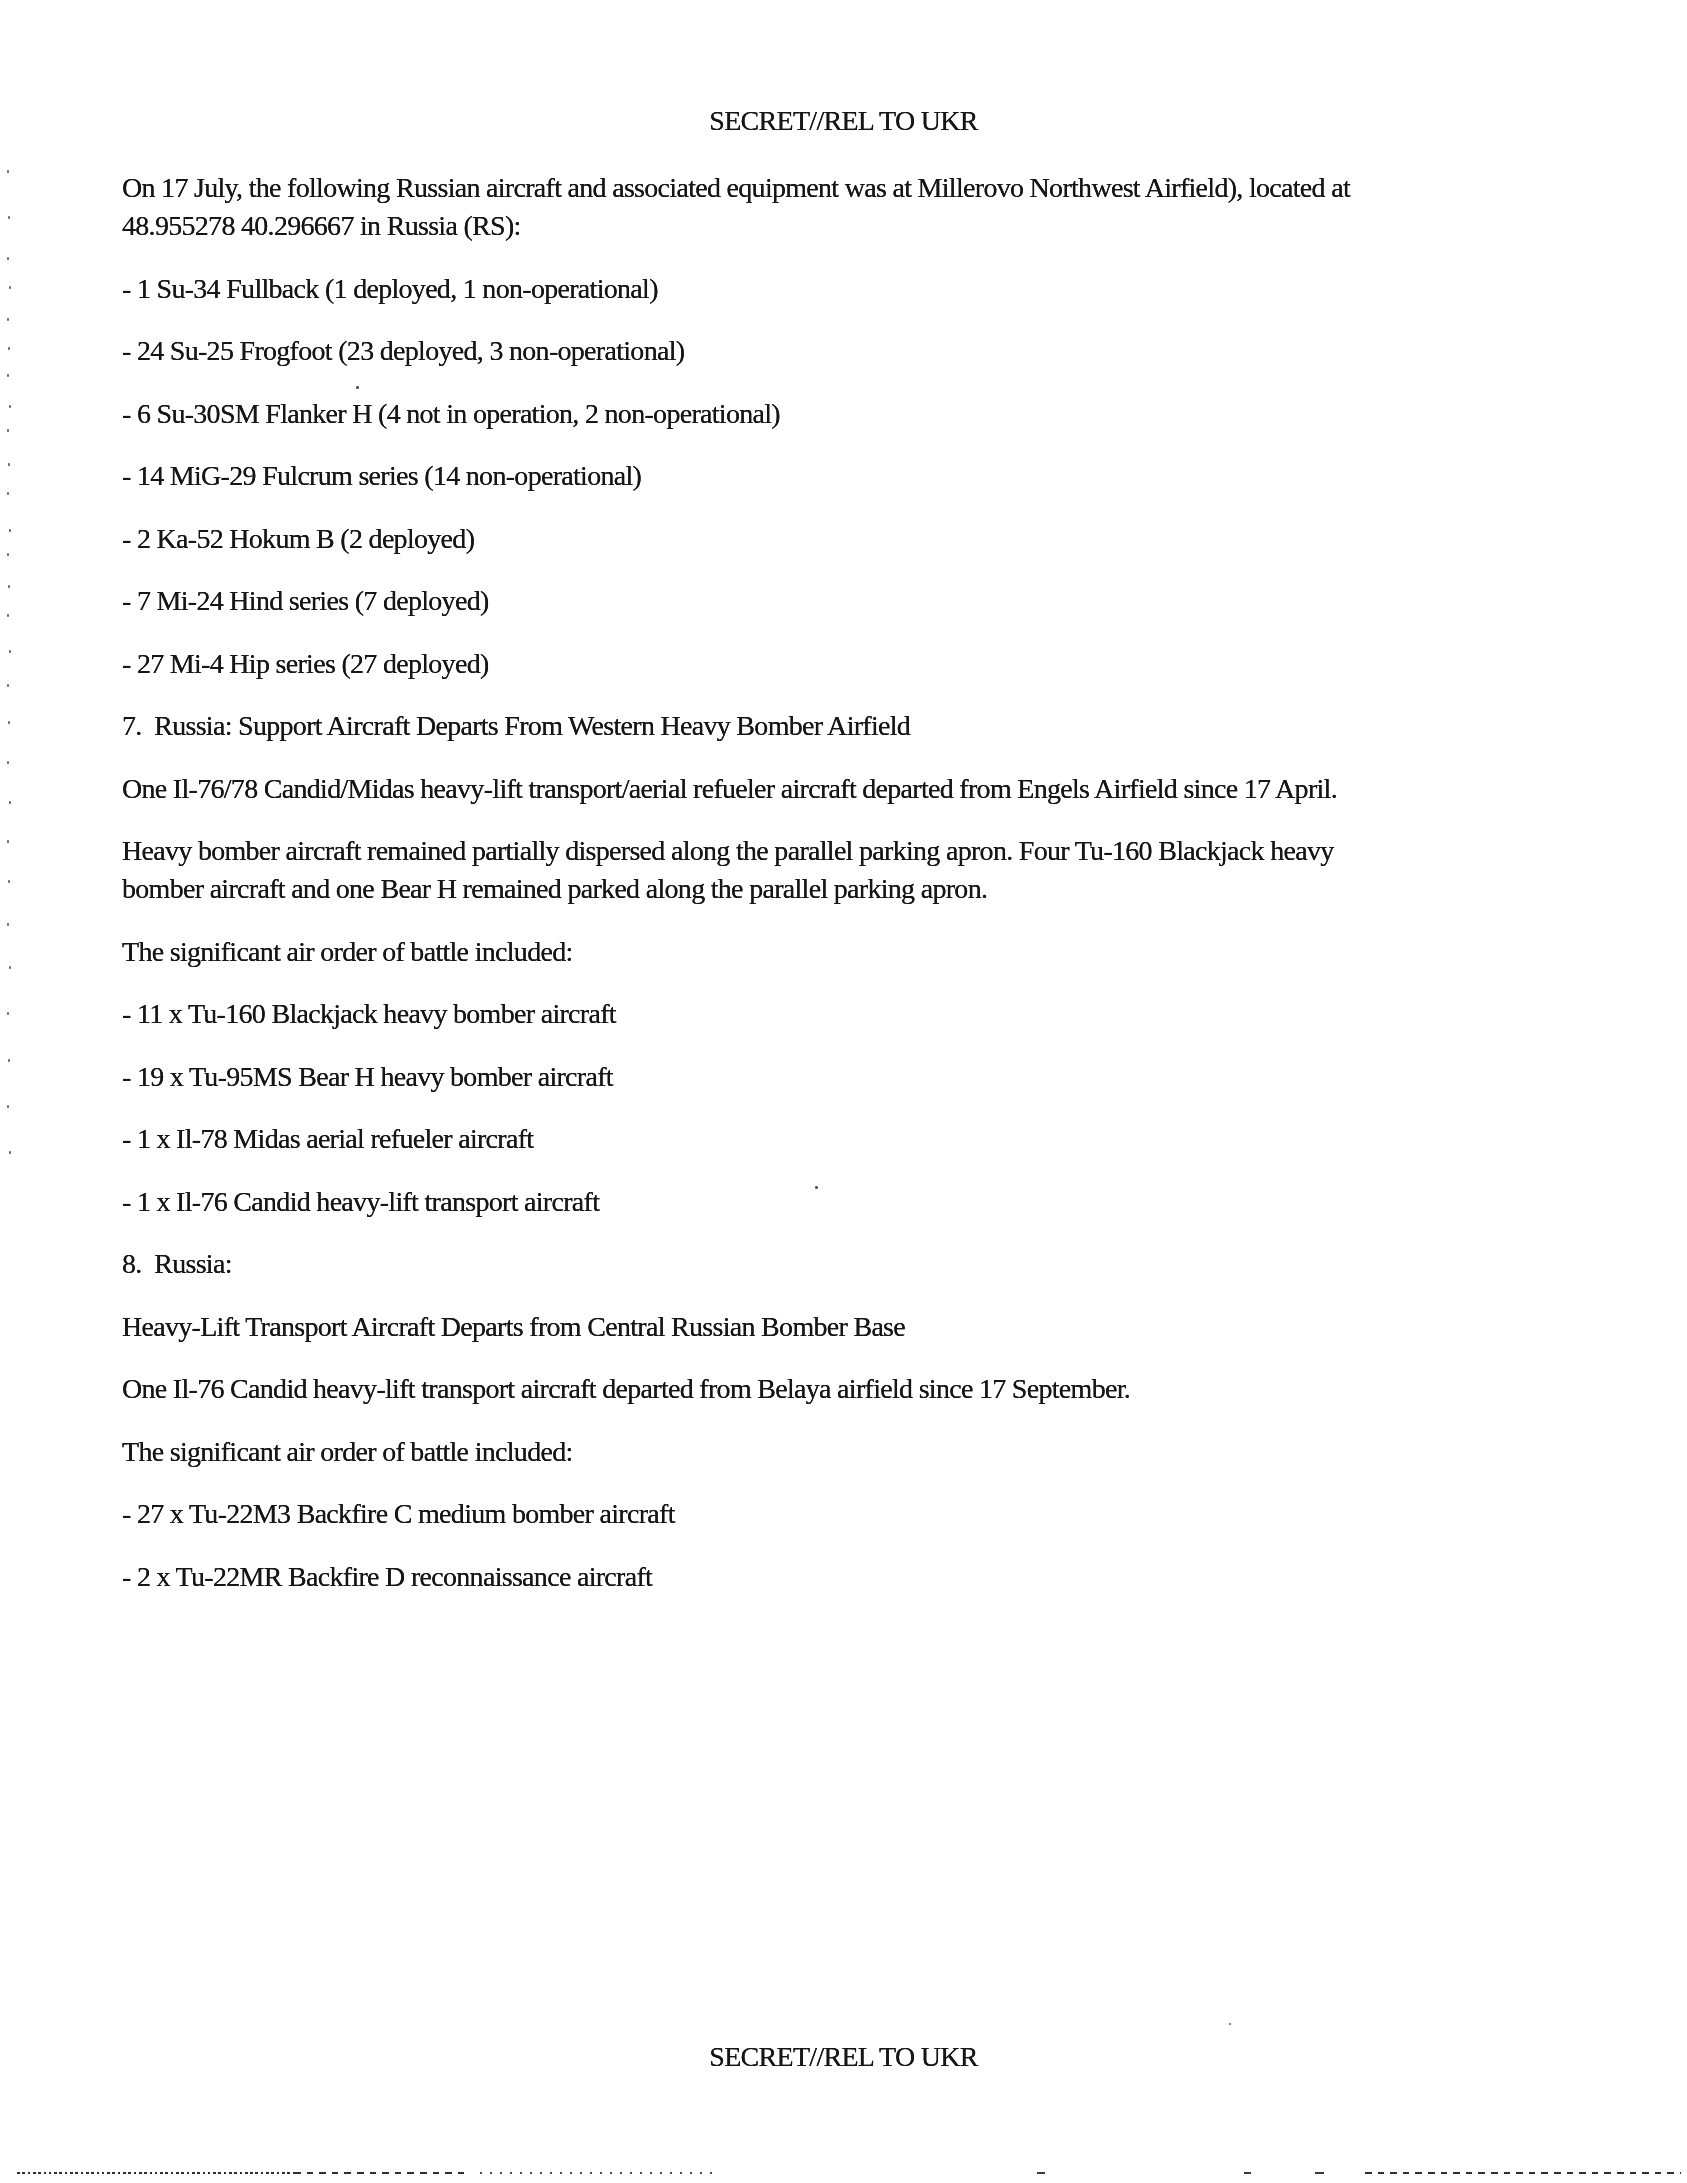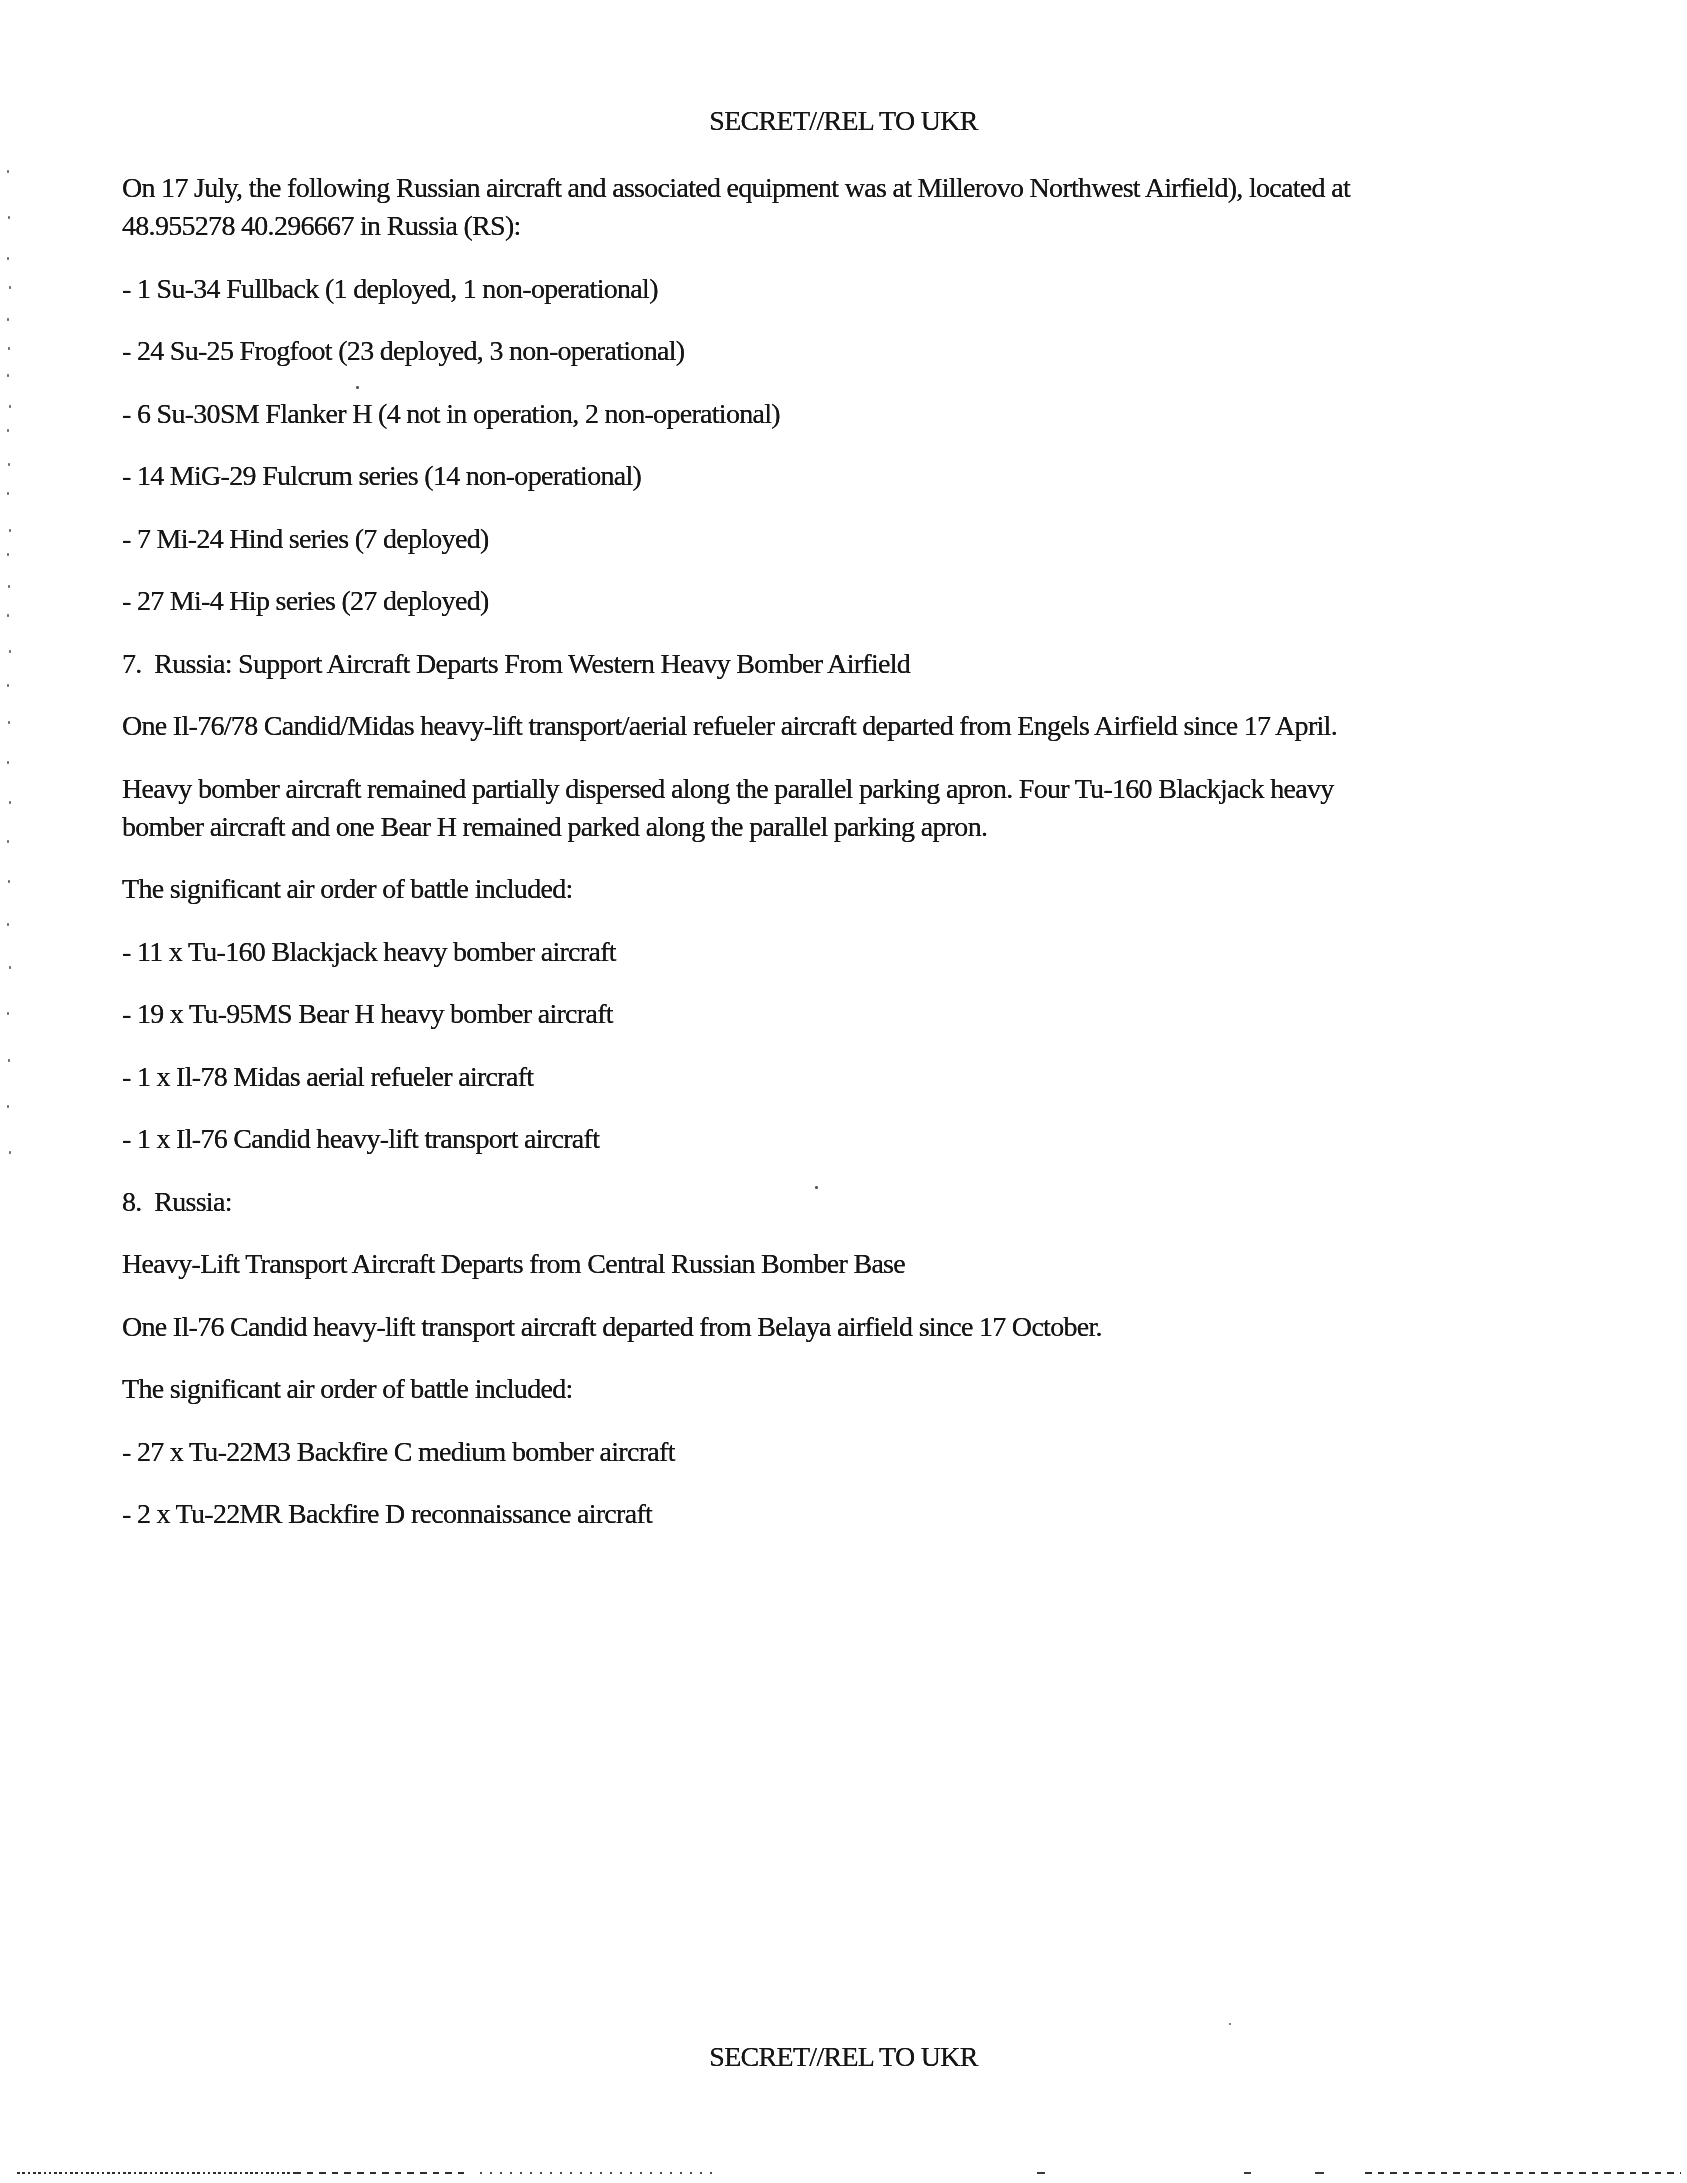--- a/index.html
+++ b/index.html
@@ -67,34 +67,35 @@
 
   <div class="clsline hdr">SECRET//REL TO UKR</div>
 
   <div class="docbody">
       <p class="block para">On 17 July, the following Russian aircraft and associated equipment was at Millerovo Northwest Airfield), located at
 48.955278 40.296667 in Russia (RS):</p>
       <p class="block list">- 1 Su-34 Fullback (1 deployed, 1 non-operational)</p>
       <p class="block list">- 24 Su-25 Frogfoot (23 deployed, 3 non-operational)</p>
       <p class="block list">- 6 Su-30SM Flanker H (4 not in operation, 2 non-operational)</p>
       <p class="block list">- 14 MiG-29 Fulcrum series (14 non-operational)</p>
+      <p class="block list">- 2 Ka-52 Hokum B (2 deployed)</p>
       <p class="block list">- 7 Mi-24 Hind series (7 deployed)</p>
       <p class="block list">- 27 Mi-4 Hip series (27 deployed)</p>
       <p class="block para">7.  Russia: Support Aircraft Departs From Western Heavy Bomber Airfield</p>
       <p class="block para">One Il-76/78 Candid/Midas heavy-lift transport/aerial refueler aircraft departed from Engels Airfield since 17 April.</p>
       <p class="block para">Heavy bomber aircraft remained partially dispersed along the parallel parking apron. Four Tu-160 Blackjack heavy
 bomber aircraft and one Bear H remained parked along the parallel parking apron.</p>
       <p class="block para">The significant air order of battle included:</p>
       <p class="block list">- 11 x Tu-160 Blackjack heavy bomber aircraft</p>
       <p class="block list">- 19 x Tu-95MS Bear H heavy bomber aircraft</p>
       <p class="block list">- 1 x Il-78 Midas aerial refueler aircraft</p>
       <p class="block list">- 1 x Il-76 Candid heavy-lift transport aircraft</p>
       <p class="block para">8.  Russia:</p>
       <p class="block para">Heavy-Lift Transport Aircraft Departs from Central Russian Bomber Base</p>
-      <p class="block para">One Il-76 Candid heavy-lift transport aircraft departed from Belaya airfield since 17 October.</p>
+      <p class="block para">One Il-76 Candid heavy-lift transport aircraft departed from Belaya airfield since 17 September.</p>
       <p class="block para">The significant air order of battle included:</p>
       <p class="block list">- 27 x Tu-22M3 Backfire C medium bomber aircraft</p>
       <p class="block list">- 2 x Tu-22MR Backfire D reconnaissance aircraft</p>
     </div>
 
   <div class="clsline ftr">SECRET//REL TO UKR</div>
 
   <div id="noise-layer">
       <span class="noise-dot" style="left: 6.6px; top: 170px; width: 2px; height: 2.6px;"></span>
       <span class="noise-dot" style="left: 8px; top: 216px; width: 2px; height: 2.6px;"></span>

